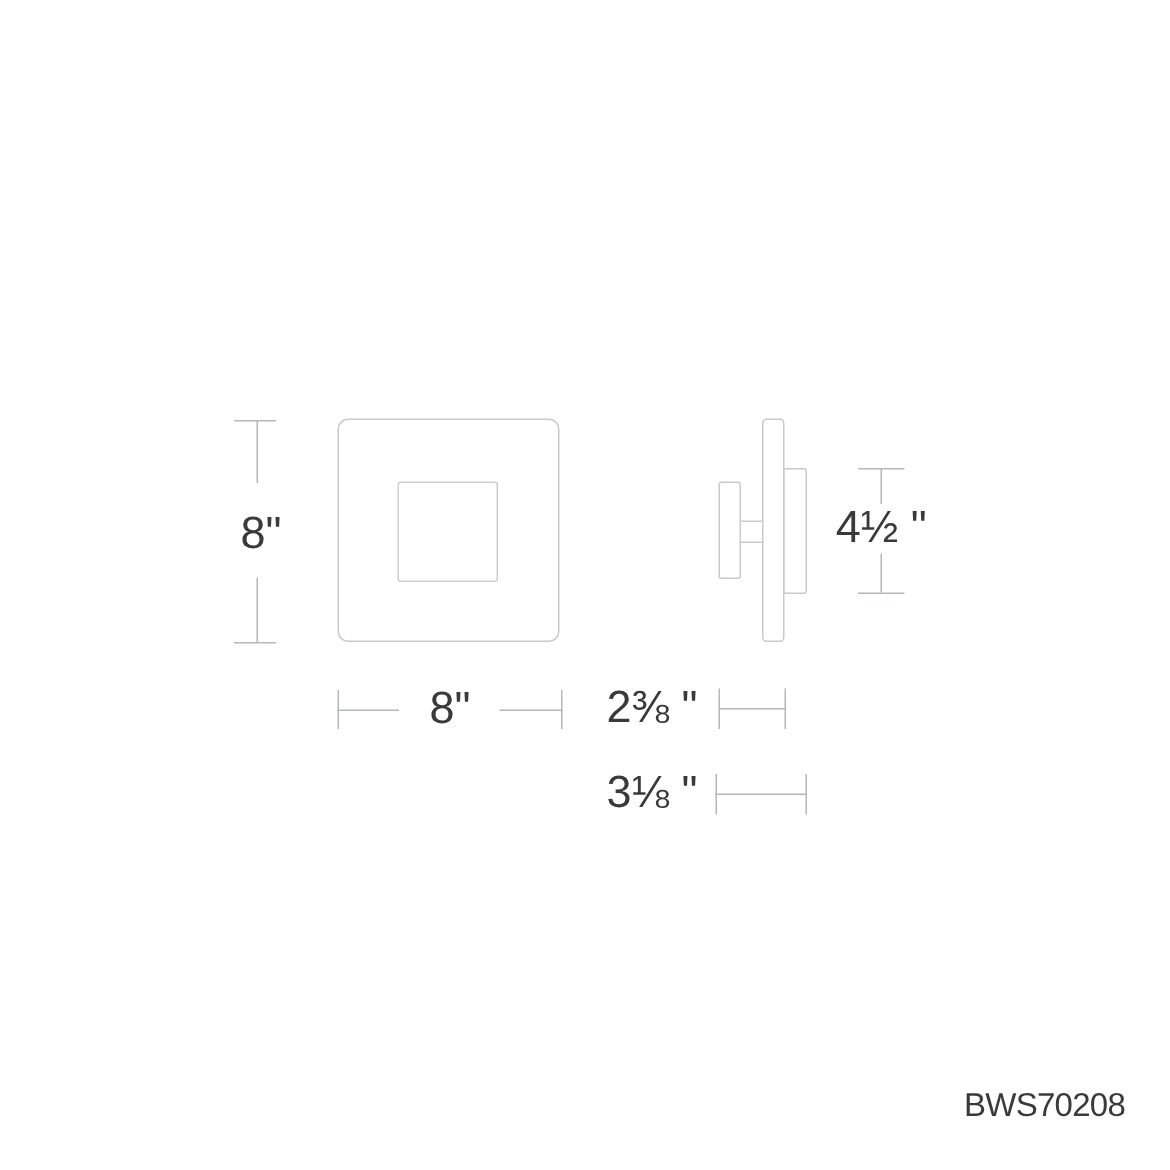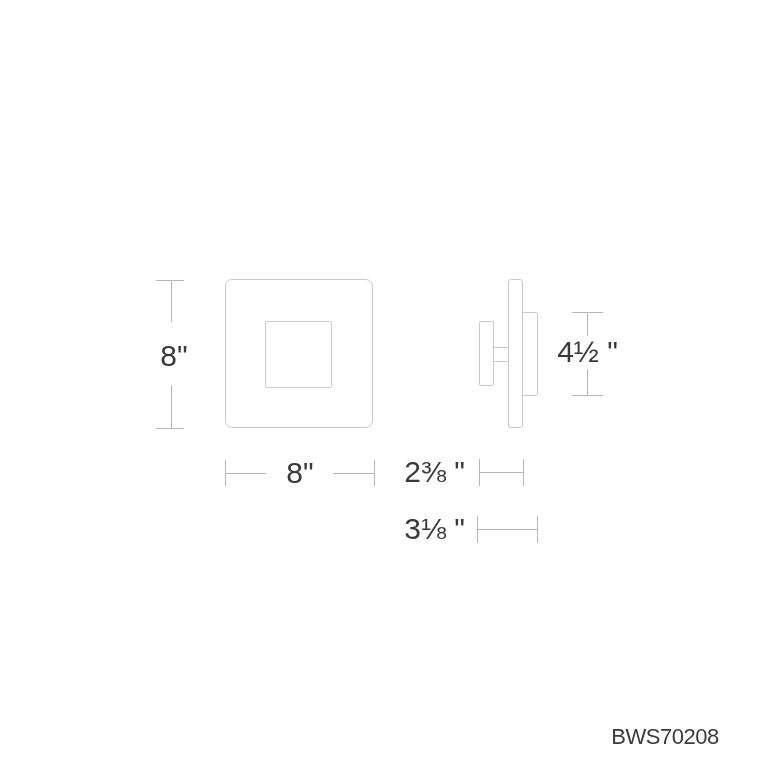--- a/index.html
+++ b/index.html
@@ -80,21 +80,21 @@
   
   .product-code {
     position: absolute;
     left: 580px;
     top: 726px;
     width: 170px;
     font-size: 22px;
     line-height: 22px;
     letter-spacing: -0.5px;
     color: var(--text, #3a3a3a);
-    text-align: center;
+    text-align: right;
     white-space: nowrap;
   }
 </style>
 </head>
 <body>
 
 <div class="canvas">
 
   <div class="shape outer-square"></div>
   <div class="shape inner-square"></div>

